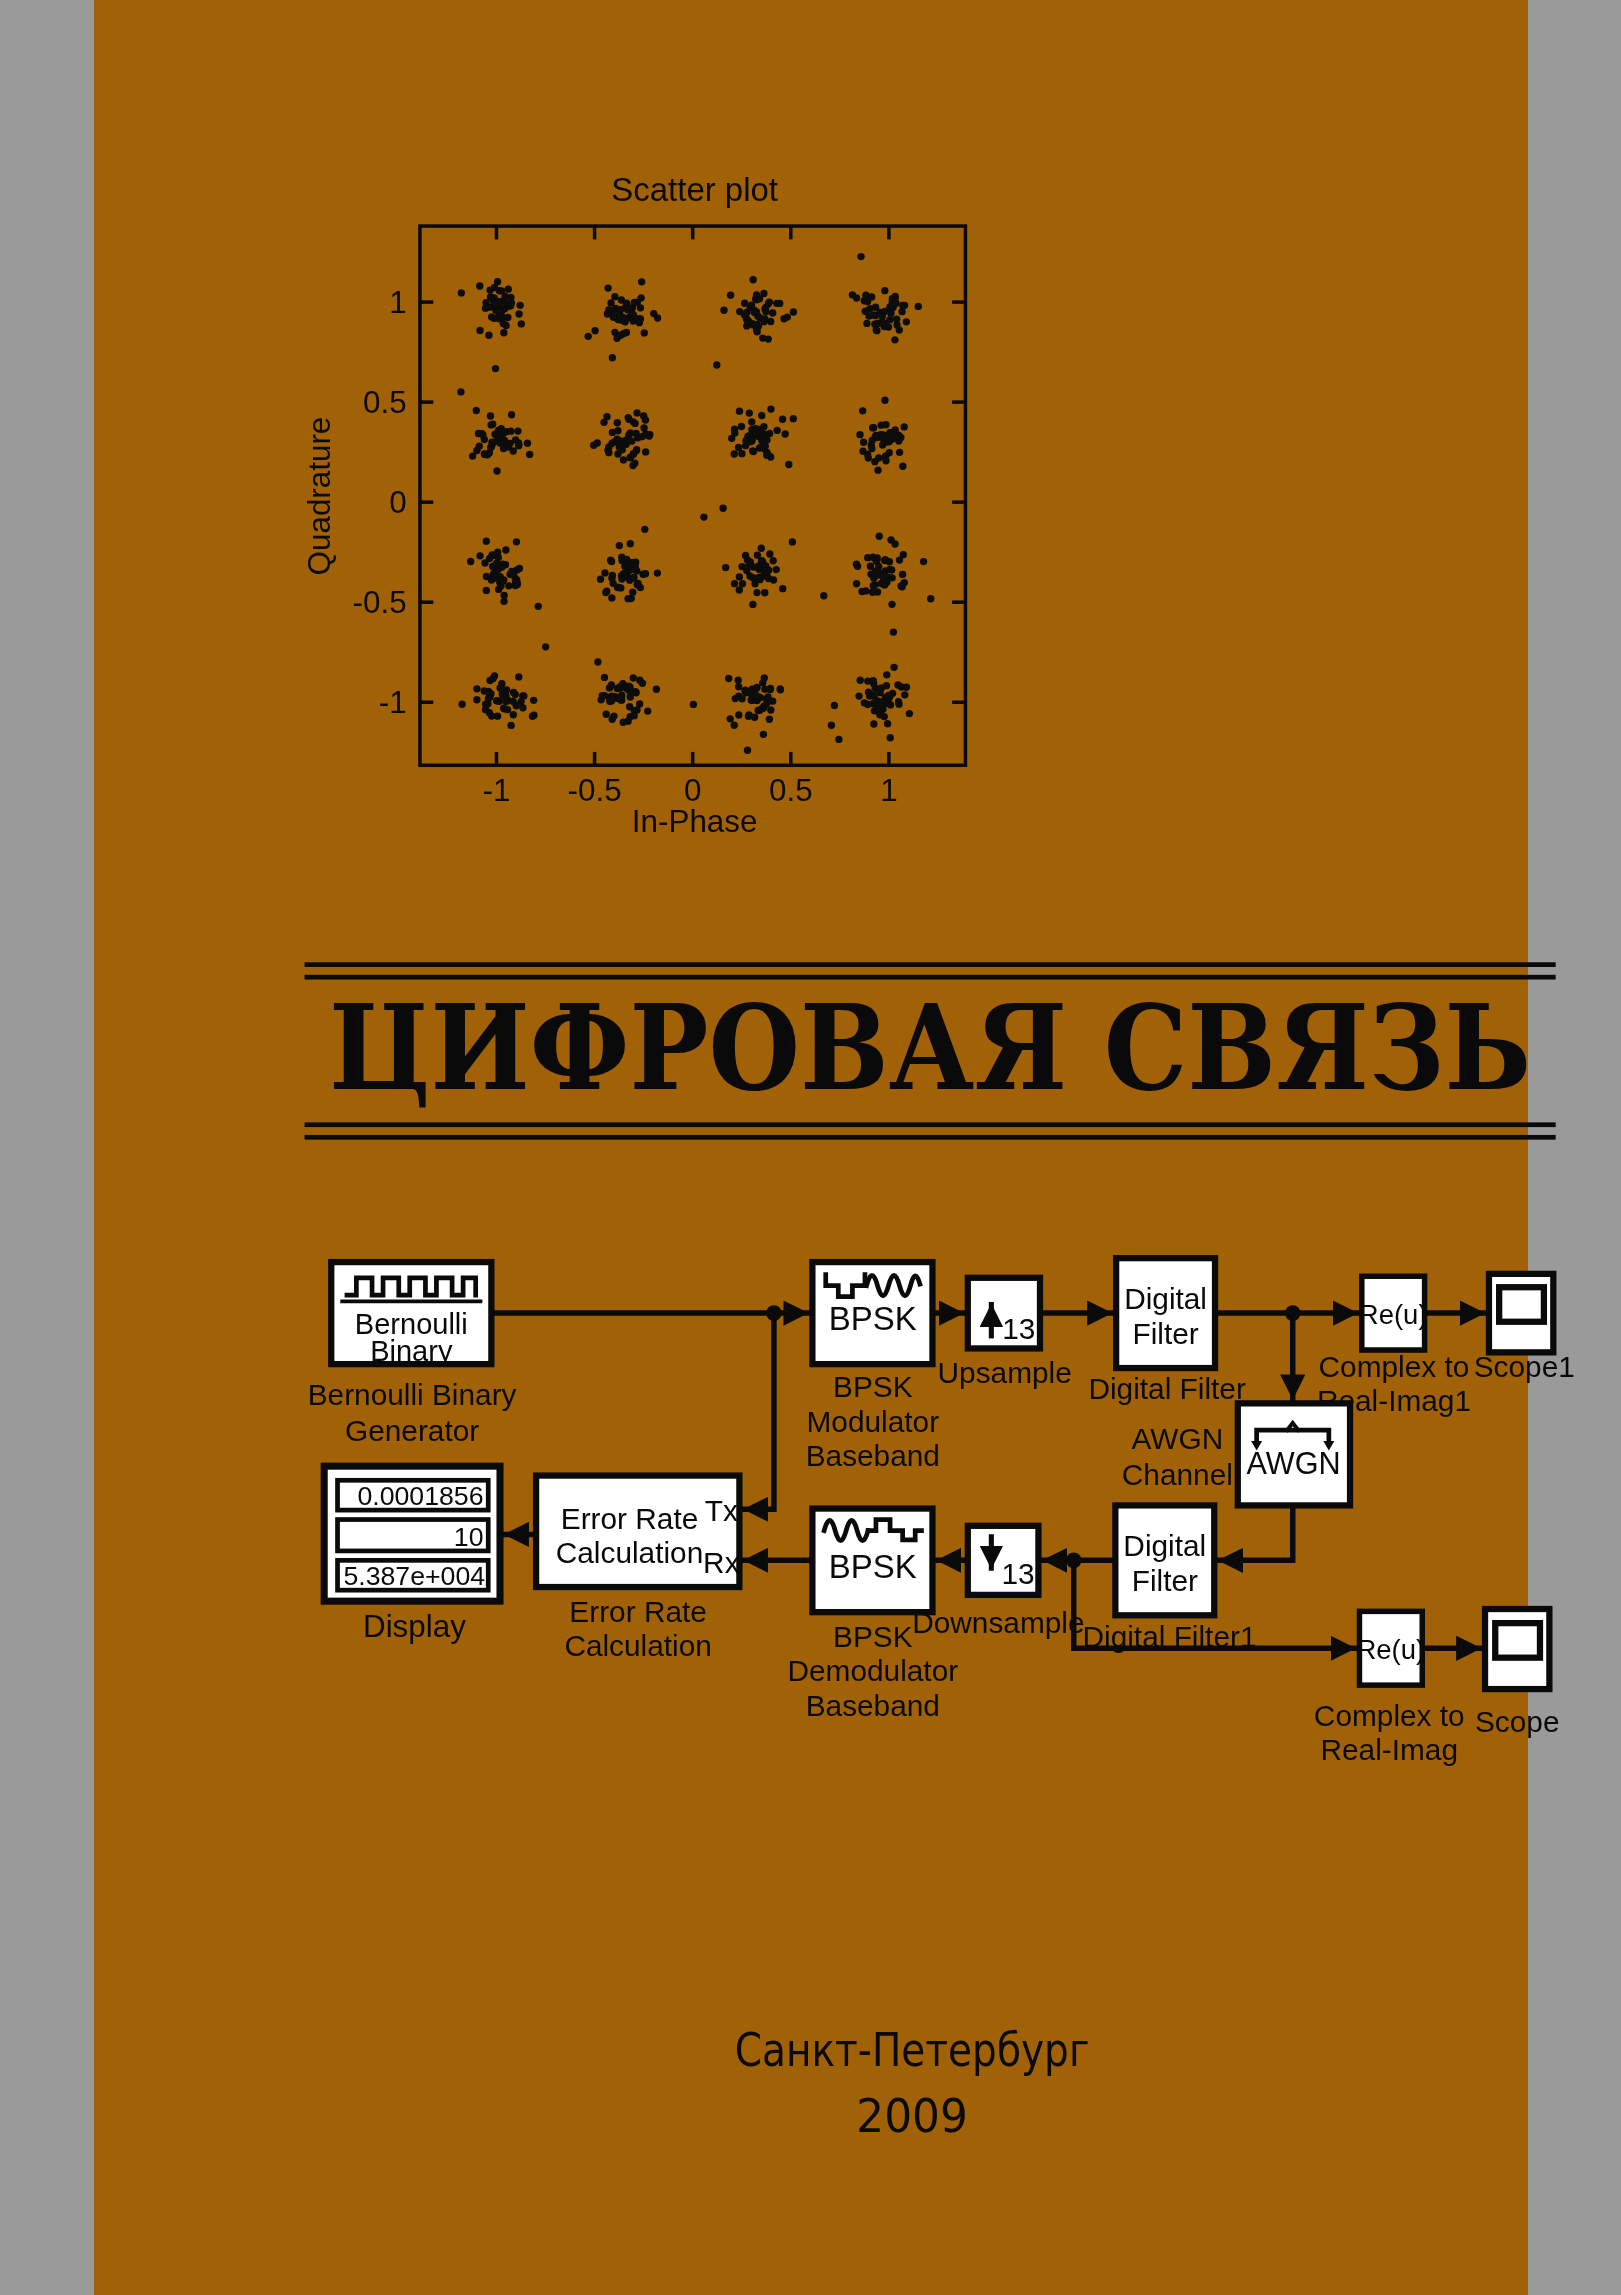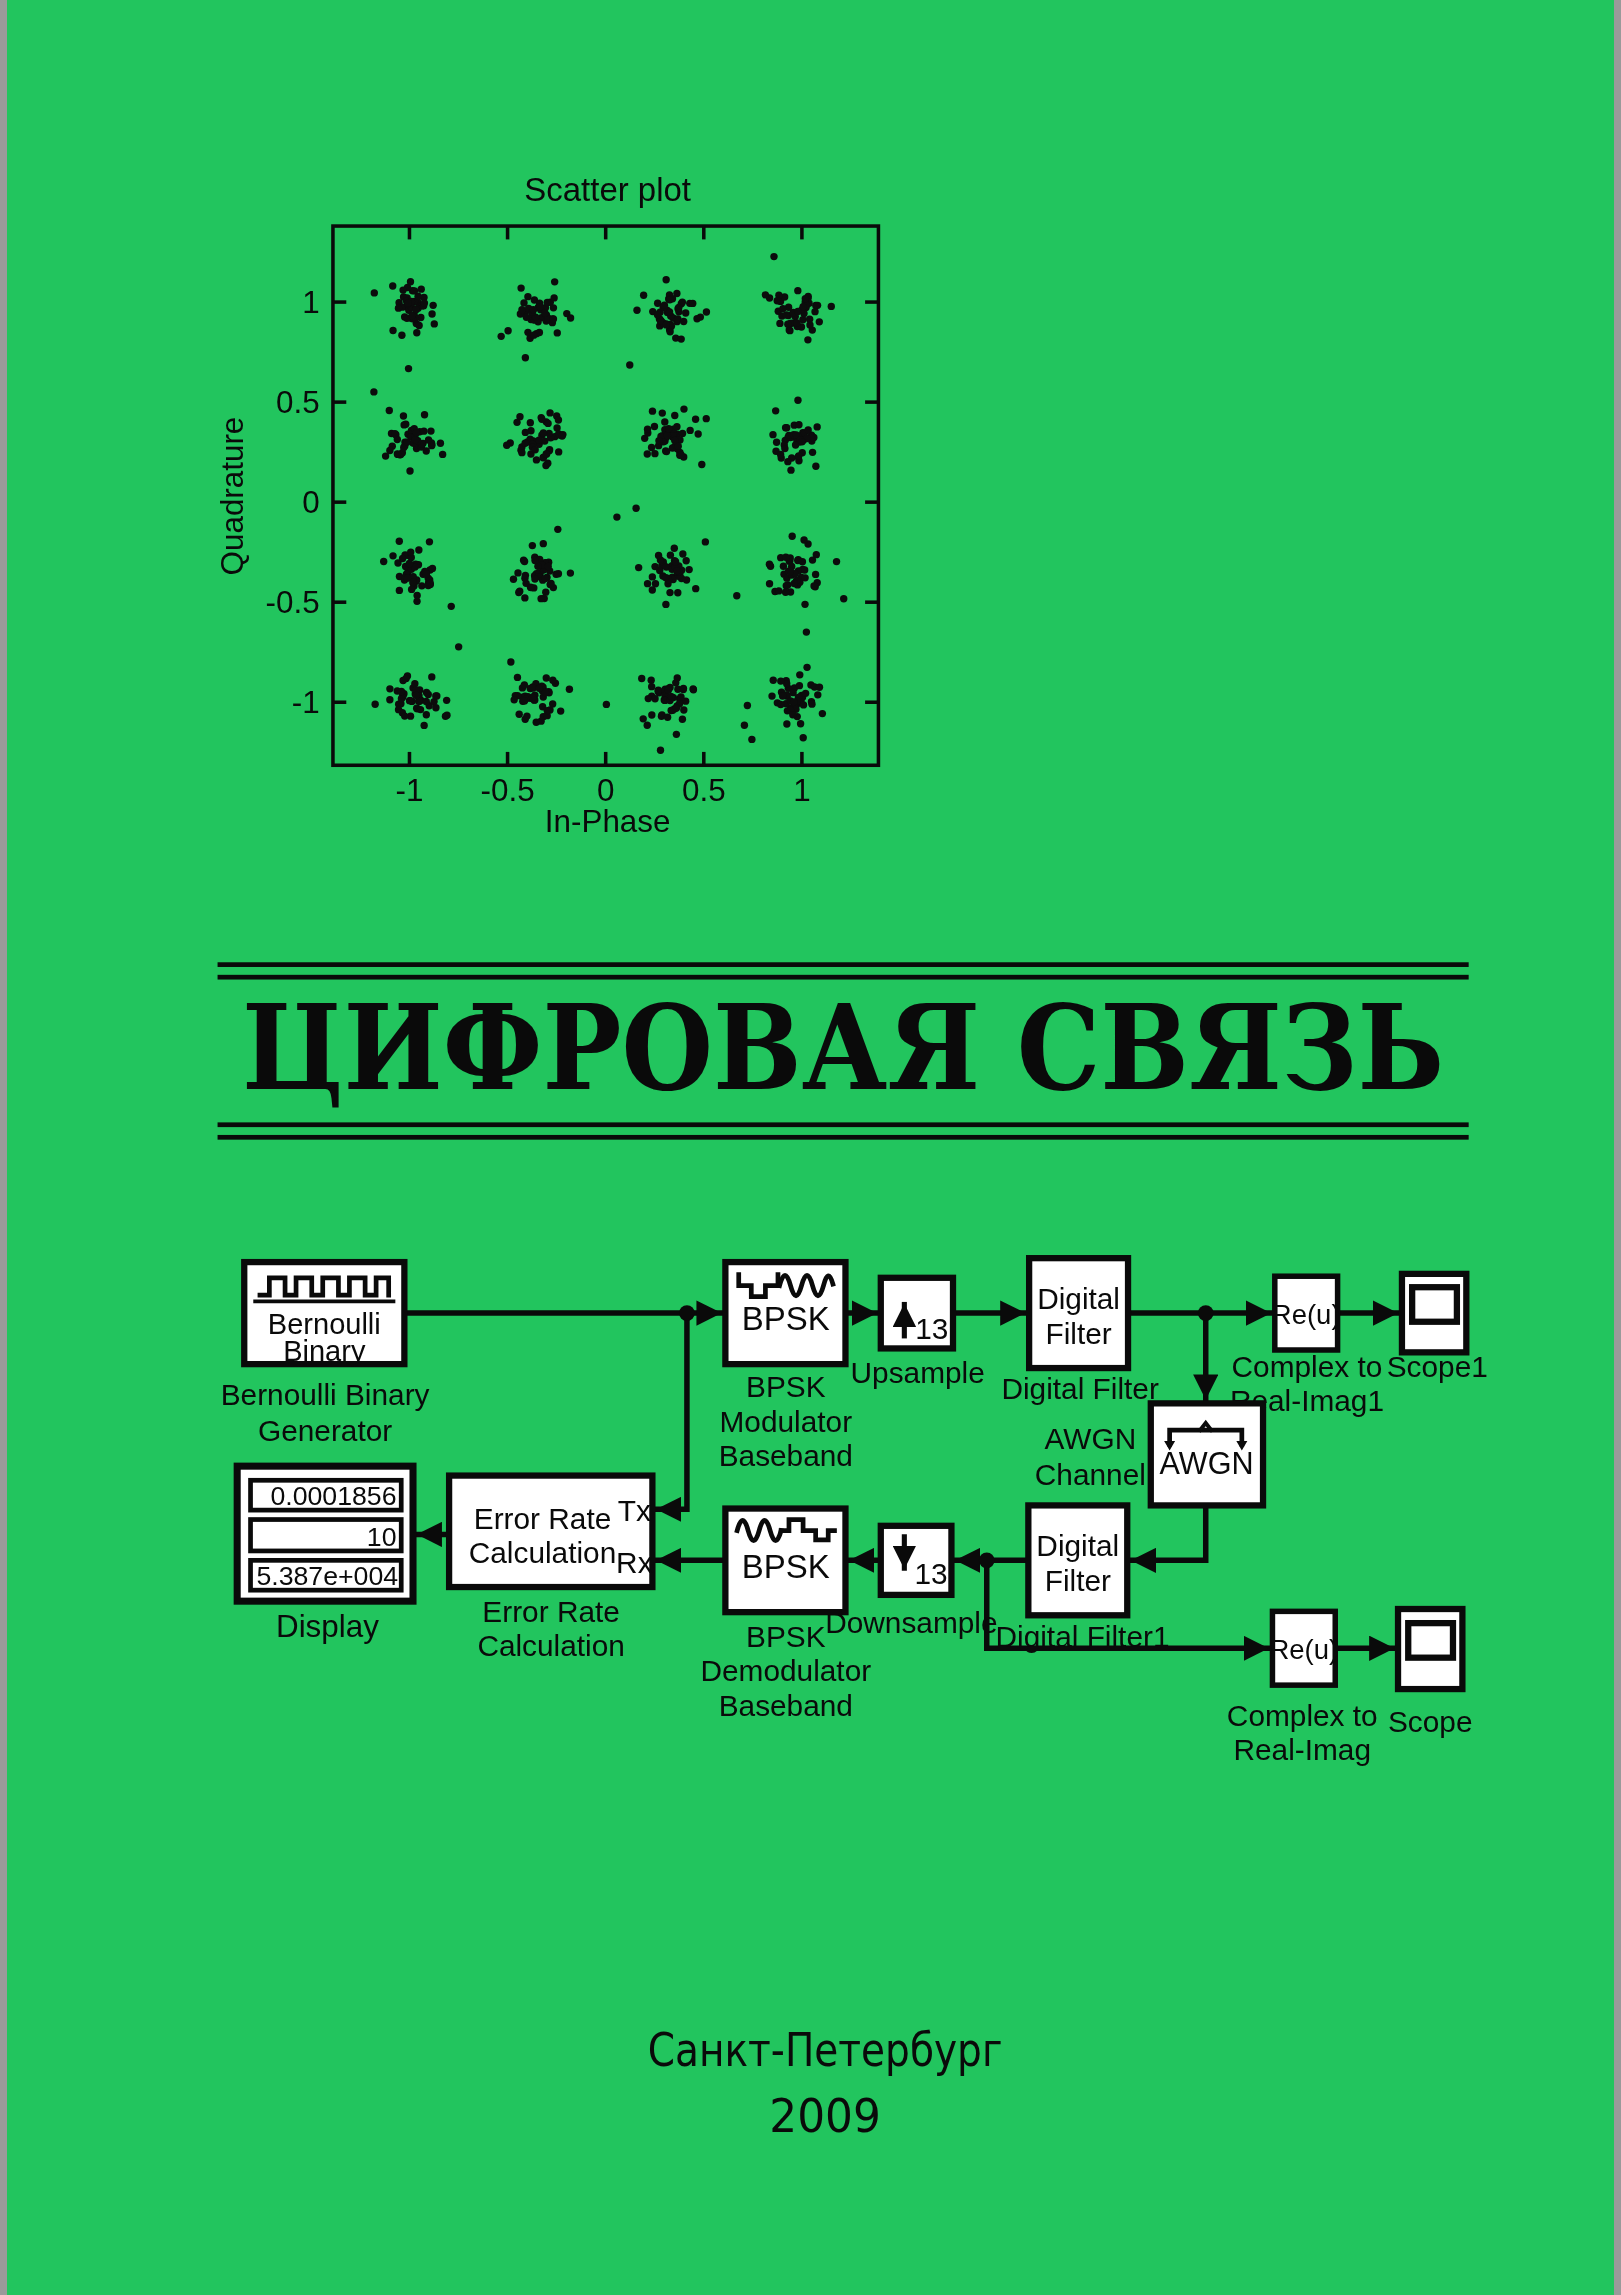--- a/index.html
+++ b/index.html
@@ -1,16 +1,16 @@
 <!DOCTYPE html>
 <html style="font-size:12.6px"><head>
 <meta charset="utf-8">
 <style>
   html,body{margin:0;padding:0;background:#9a9a9a;}
-  #page{position:relative;width:1607px;height:2295px;background:#22c55e;margin:0 auto;
+  #page{position:relative;width:1434px;height:2295px;background:#a16207;margin:0 auto;
         font-family:"Liberation Sans",sans-serif;}
   svg text{fill:#0a0a0a;}
   .sans{font-family:"Liberation Sans",sans-serif;}
   .serif{font-family:"DejaVu Serif","Liberation Serif",serif;}
   .dv{font-family:"DejaVu Sans","Liberation Sans",sans-serif;}
 </style>
 </head>
 <body>
 
 <div id="page">

